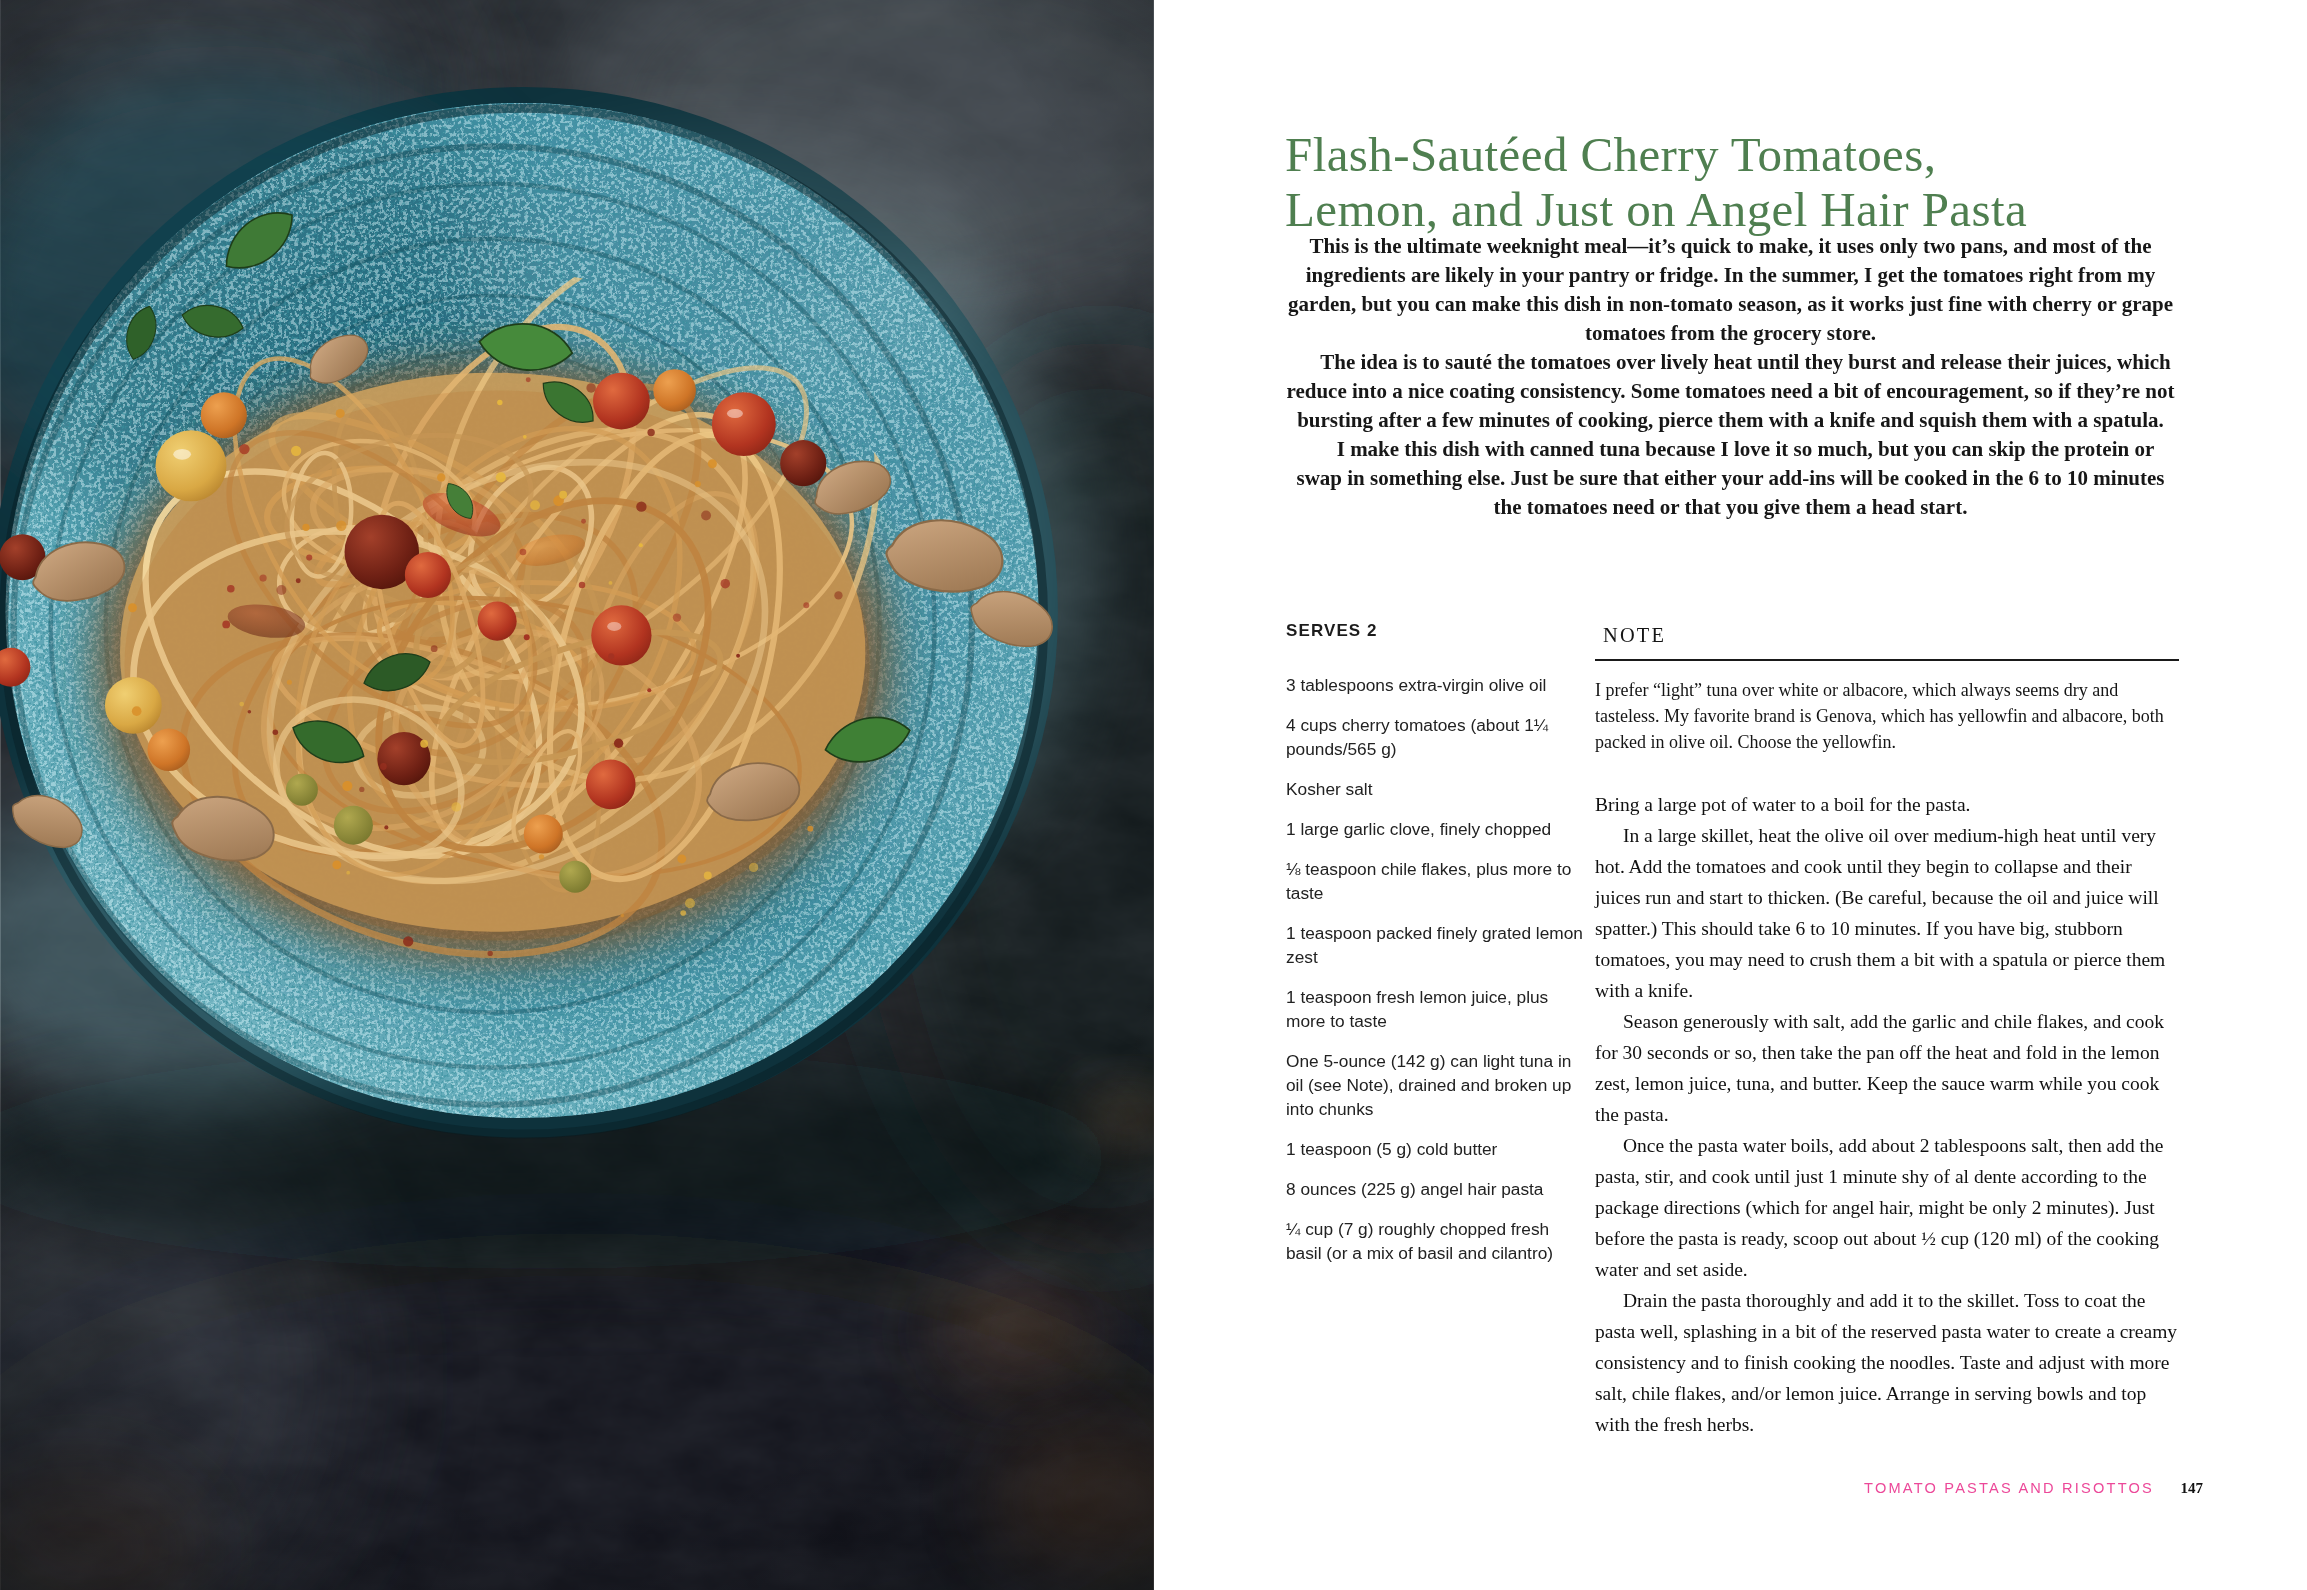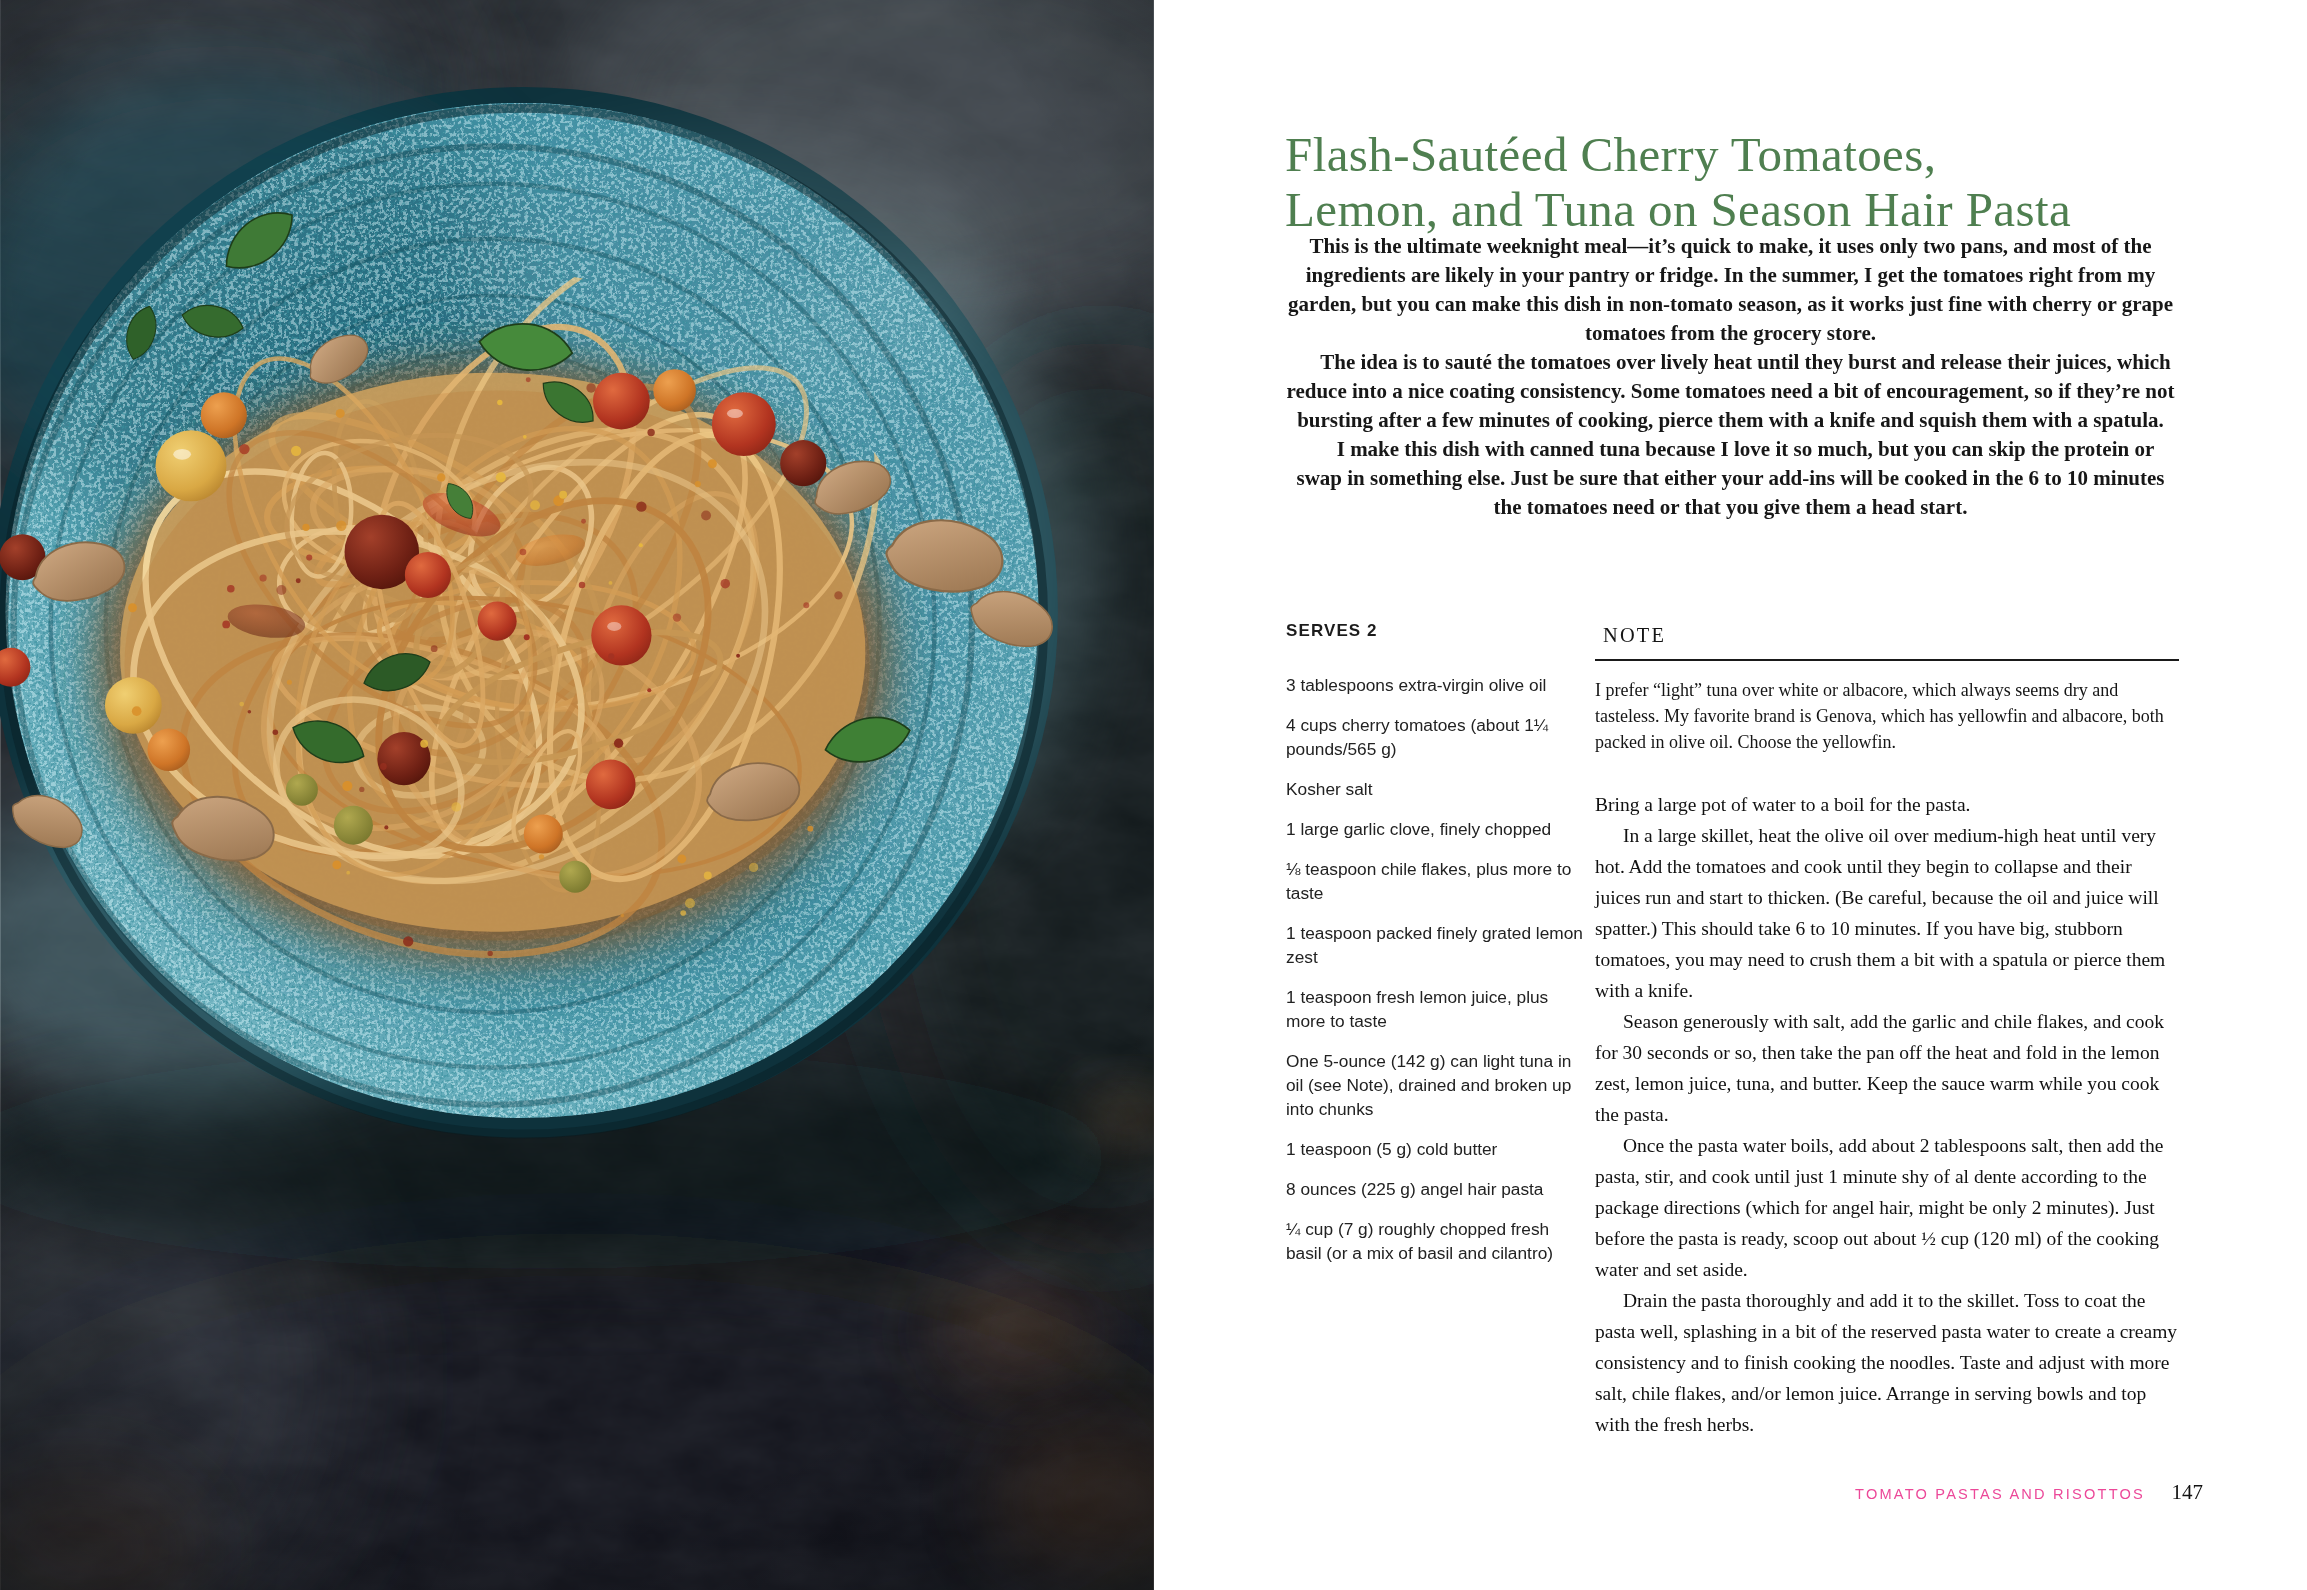--- a/index.html
+++ b/index.html
@@ -27,21 +27,21 @@
   .note-rule{border:none;border-top:2.2px solid #1a1a1a;margin:12.4px 0 0 0;}
   .note-body{font-size:18px;line-height:26px;margin:16px 0 0 0;}
 
   .method{margin-top:34px;font-size:19.5px;line-height:31px;color:#111;}
   .method p{margin:0;}
   .method p.ind{text-indent:28px;}
 
   .footer{position:absolute;right:105px;top:1480px;white-space:nowrap;}
   .footer .section{font-family:"Liberation Sans",sans-serif;font-size:14.6px;
                    letter-spacing:2.2px;color:#ec4899;}
-  .footer .pagenum{font-family:"Liberation Serif",serif;font-size:21px;font-weight:400;
+  .footer .pagenum{font-family:"Liberation Serif",serif;font-size:15px;font-weight:700;
                    color:#111;margin-left:23px;}
 </style>
 </head>
 <body>
 
 <div class="spread">
 
   <div class="photo-wrap">
     <svg width="1154" height="1591" viewBox="0 0 1300 1793" xmlns="http://www.w3.org/2000/svg">
       <defs>
@@ -329,21 +329,21 @@
       </g>
 
       <rect x="0" y="0" width="1300" height="1793" fill="url(#vignG)"></rect>
     </svg>
   </div>
 
   <div class="page">
 
     <h1 class="title">
       <span>Flash-Sautéed Cherry Tomatoes,</span>
-      <span>Lemon, and Tuna on Season Hair Pasta</span>
+      <span>Lemon, and Just on Angel Hair Pasta</span>
     </h1>
 
     <div class="intro">
       <p>This is the ultimate weeknight meal—it’s quick to make, it uses only two pans, and most of the ingredients are likely in your pantry or fridge. In the summer, I get the tomatoes right from my garden, but you can make this dish in non-tomato season, as it works just fine with cherry or grape tomatoes from the grocery store.</p>
       <p class="ind">The idea is to sauté the tomatoes over lively heat until they burst and release their juices, which reduce into a nice coating consistency. Some tomatoes need a bit of encouragement, so if they’re not bursting after a few minutes of cooking, pierce them with a knife and squish them with a spatula.</p>
       <p class="ind">I make this dish with canned tuna because I love it so much, but you can skip the protein or swap in something else. Just be sure that either your add-ins will be cooked in the 6 to 10 minutes the tomatoes need or that you give them a head start.</p>
     </div>
 
     <div class="ingredients-col">
       <p class="serves">SERVES 2</p>

